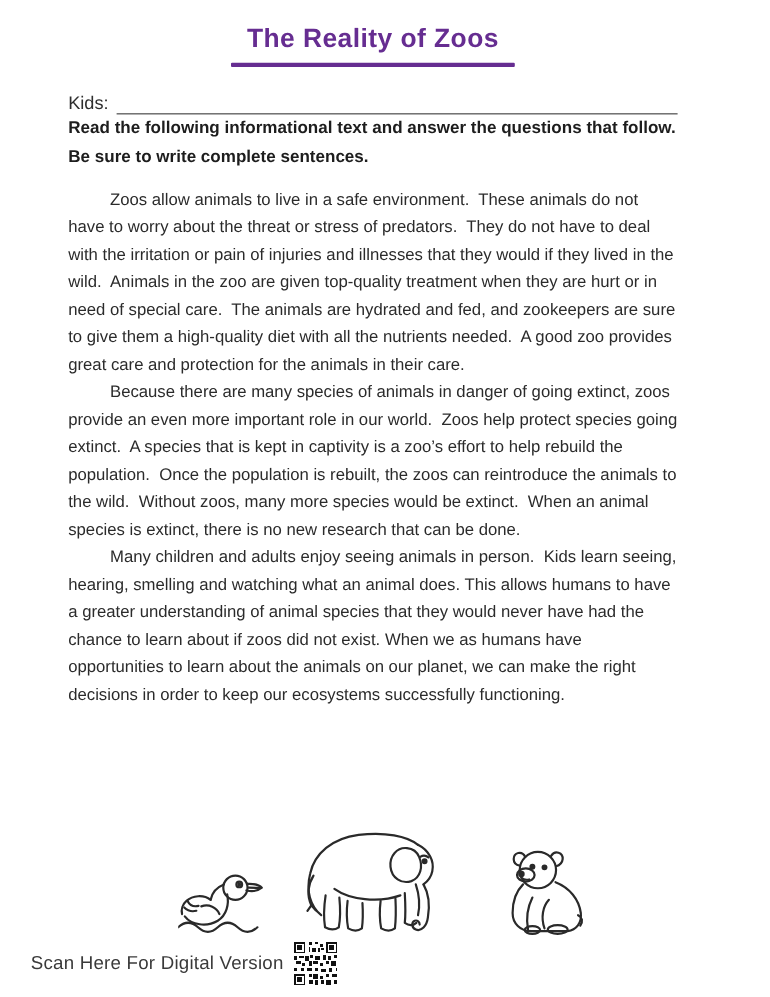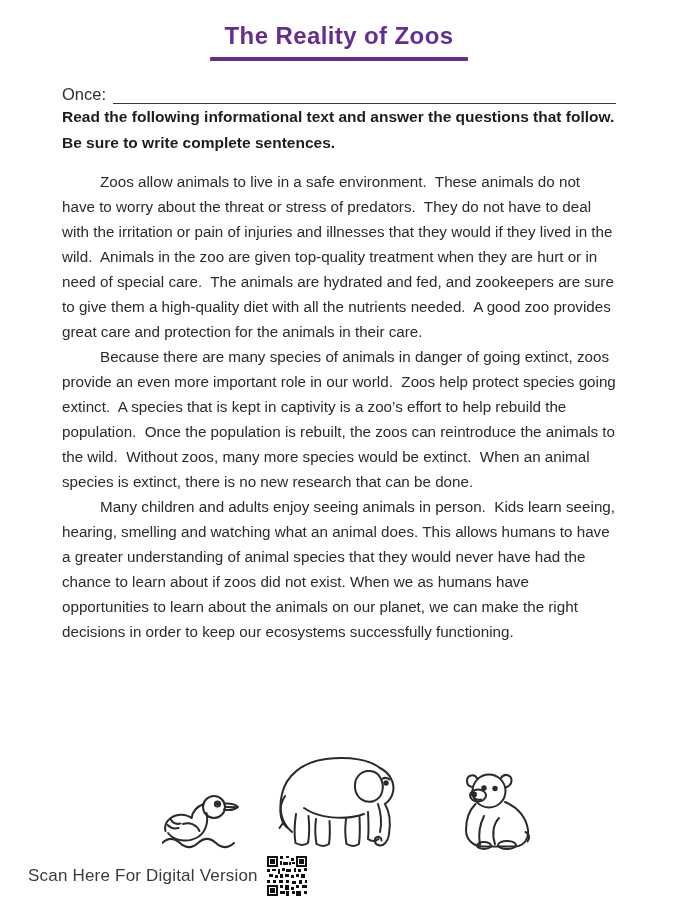--- a/index.html
+++ b/index.html
@@ -101,21 +101,21 @@
 </head>
 <body>
 
 <div class="page">
   <div class="content">
 
     <div class="title">The Reality of Zoos</div>
     <div class="title-underline"></div>
 
     <div class="name-row">
-      <span>Once:</span>
+      <span>Kids:</span>
       <span class="name-line"></span>
     </div>
 
     <div class="instructions">Read the following informational text and answer the questions that follow.  Be sure to write complete sentences.</div>
 
     <div class="article">
       <p>Zoos allow animals to live in a safe environment.  These animals do not have to worry about the threat or stress of predators.  They do not have to deal with the irritation or pain of injuries and illnesses that they would if they lived in the wild.  Animals in the zoo are given top-quality treatment when they are hurt or in need of special care.  The animals are hydrated and fed, and zookeepers are sure to give them a high-quality diet with all the nutrients needed.  A good zoo provides great care and protection for the animals in their care.</p>
       <p>Because there are many species of animals in danger of going extinct, zoos provide an even more important role in our world.  Zoos help protect species going extinct.  A species that is kept in captivity is a zoo’s effort to help rebuild the population.  Once the population is rebuilt, the zoos can reintroduce the animals to the wild.  Without zoos, many more species would be extinct.  When an animal species is extinct, there is no new research that can be done.</p>
       <p>Many children and adults enjoy seeing animals in person.  Kids learn seeing, hearing, smelling and watching what an animal does. This allows humans to have a greater understanding of animal species that they would never have had the chance to learn about if zoos did not exist. When we as humans have opportunities to learn about the animals on our planet, we can make the right decisions in order to keep our ecosystems successfully functioning.</p>
     </div>

